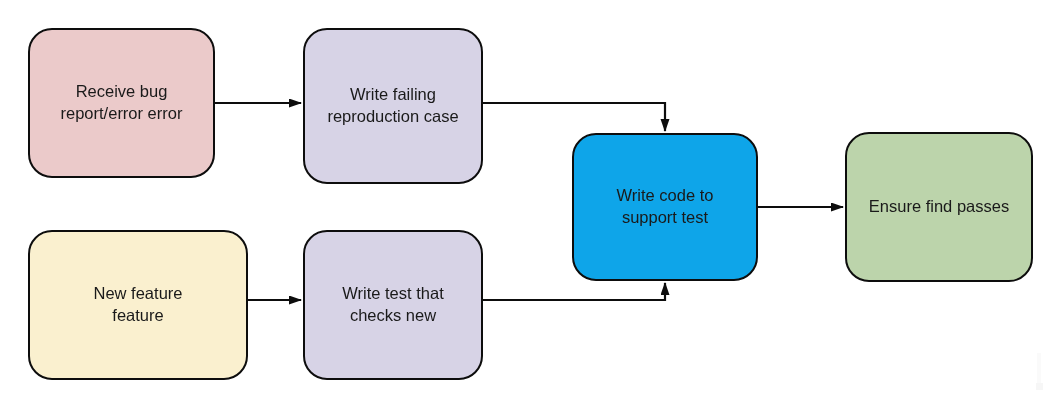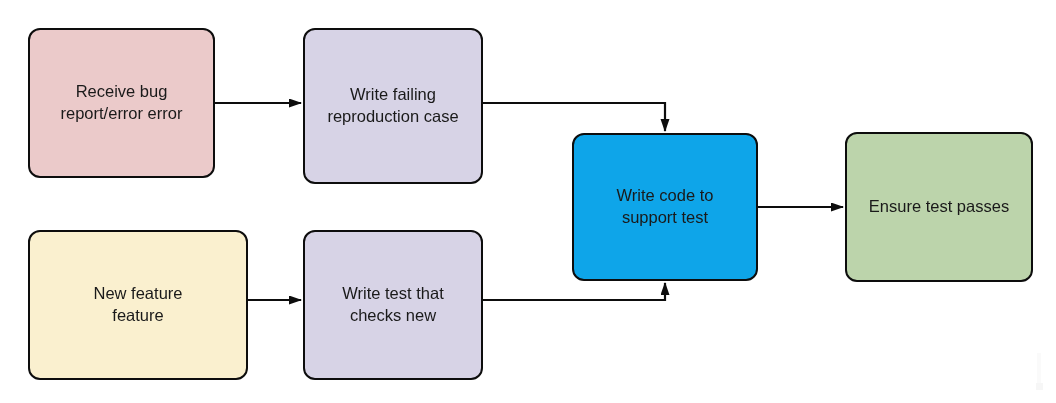--- a/index.html
+++ b/index.html
@@ -20,21 +20,21 @@
     left: 0;
     top: 0;
     width: 1056px;
     height: 403px;
     pointer-events: none;
   }
   .node {
     position: absolute;
     box-sizing: border-box;
     border: 2.5px solid #0d0d0d;
-    border-radius: 12px;
+    border-radius: 24px;
     display: flex;
     align-items: center;
     justify-content: center;
     text-align: center;
     color: #1a1a1a;
     font-size: 16.5px;
     line-height: 1.32;
   }
   .node .label { display: block; }
   .node .label span { display: block; }
@@ -101,20 +101,20 @@
 
   <div class="node n-write-code" style="background-color: #0ea5e9;">
     <div class="label">
       <span>Write code to</span>
       <span>support test</span>
     </div>
   </div>
 
   <div class="node n-ensure-pass" style="background-color: rgb(188, 212, 171);">
     <div class="label">
-      <span>Ensure test passes</span>
+      <span>Ensure find passes</span>
     </div>
   </div>
 
   <div class="edge-artifact-strip" style="opacity: 0.55; background-color: rgb(246, 246, 246);"></div>
   <div class="edge-artifact-square" style="background-color: rgb(246, 246, 246);"></div>
 
 </div>
 
 </body></html>

